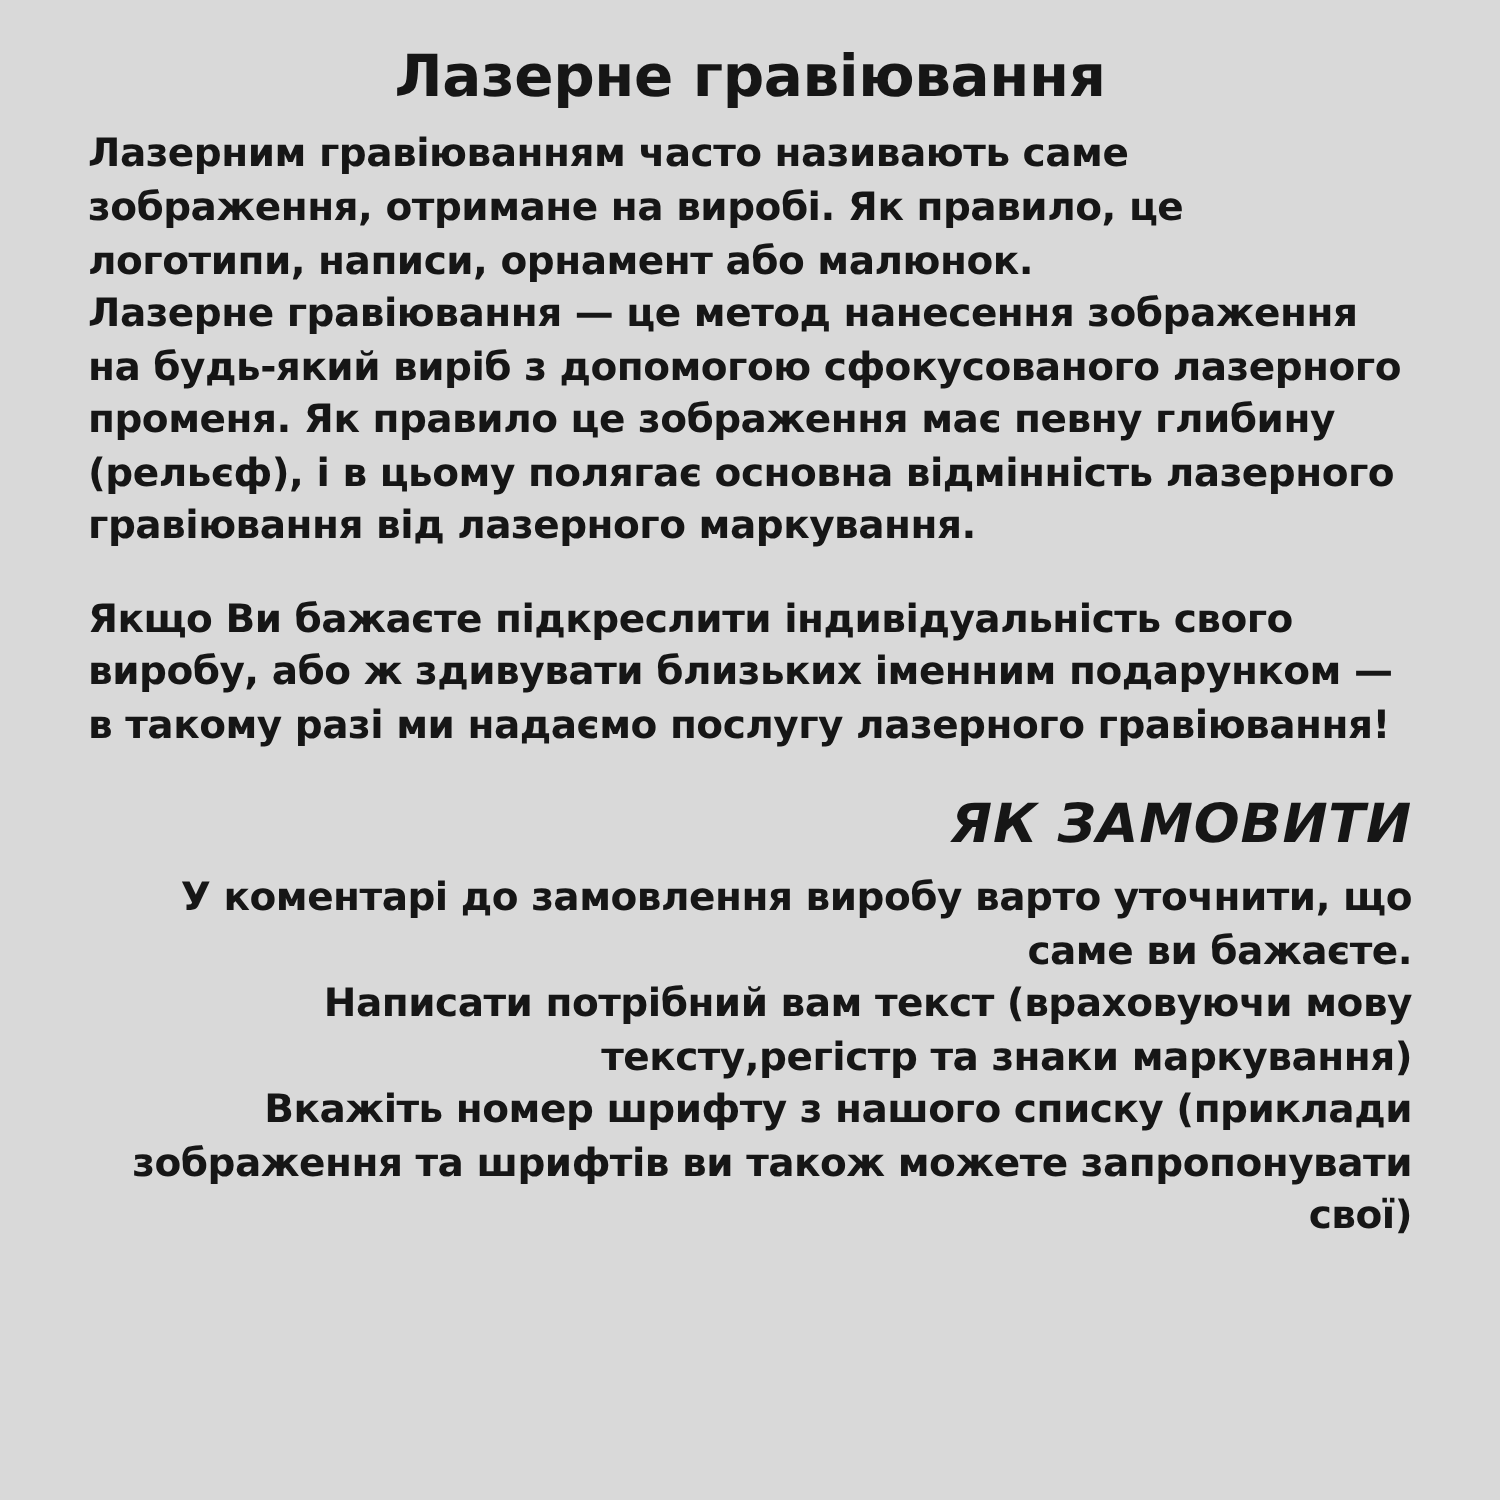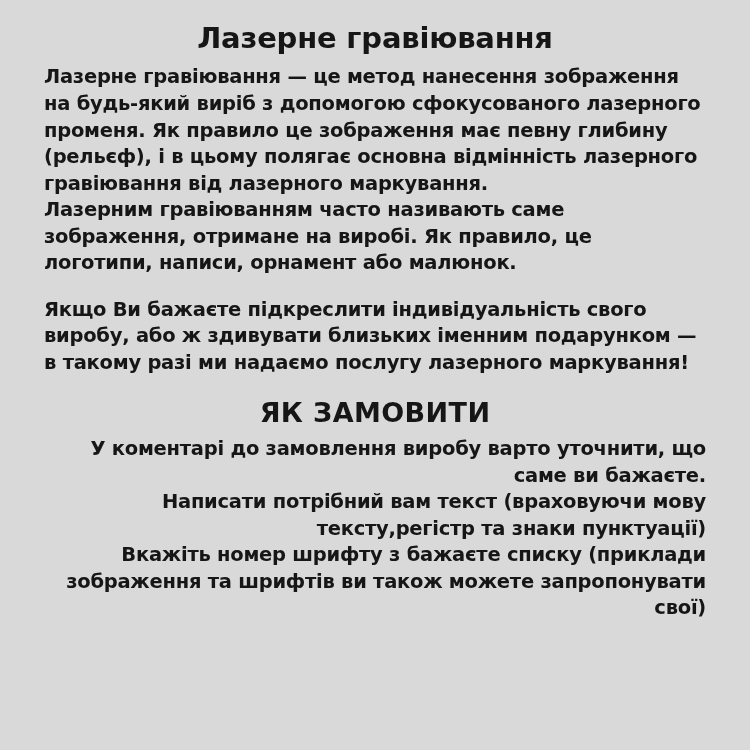--- a/index.html
+++ b/index.html
@@ -23,26 +23,27 @@
   }
   .doc-title {
     text-align: center;
     font-size: 29px;
     font-weight: bold;
     line-height: 1.12;
     margin: 0 0 10px 0;
     letter-spacing: -0.2px;
   }
   .section-title {
-    text-align: center;
+    text-align: right;
     font-size: 27px;
     font-weight: bold;
     line-height: 1.12;
     margin: 22px 0 8px 0;
     letter-spacing: 0.4px;
+    font-style: italic;
   }
   .para {
     font-size: 19.5px;
     font-weight: bold;
     line-height: 1.36;
     margin: 0;
     text-align: left;
     letter-spacing: -0.25px;
   }
   .para + .para {
@@ -56,28 +57,28 @@
     text-align: right;
   }
 </style>
 </head>
 <body>
 
 <div class="page">
 
   <h1 class="doc-title">Лазерне гравіювання</h1>
 
+  <p class="para">Лазерним гравіюванням часто називають саме зображення, отримане на виробі. Як правило, це логотипи, написи, орнамент або малюнок.</p>
   <p class="para">Лазерне гравіювання — це метод нанесення зображення на будь-який виріб з допомогою сфокусованого лазерного променя. Як правило це зображення має певну глибину (рельєф), і в цьому полягає основна відмінність лазерного гравіювання від лазерного маркування.</p>
-  <p class="para">Лазерним гравіюванням часто називають саме зображення, отримане на виробі. Як правило, це логотипи, написи, орнамент або малюнок.</p>
 
   <div class="gap"></div>
 
-  <p class="para">Якщо Ви бажаєте підкреслити індивідуальність свого виробу, або ж здивувати близьких іменним подарунком — в такому разі ми надаємо послугу лазерного маркування!</p>
+  <p class="para">Якщо Ви бажаєте підкреслити індивідуальність свого виробу, або ж здивувати близьких іменним подарунком — в такому разі ми надаємо послугу лазерного гравіювання!</p>
 
   <h2 class="section-title">ЯК ЗАМОВИТИ</h2>
 
   <div class="block-list">
     <p class="para">У коментарі до замовлення виробу варто уточнити, що саме ви бажаєте.</p>
-    <p class="para">Написати потрібний вам текст (враховуючи мову тексту,регістр та знаки пунктуації)</p>
-    <p class="para">Вкажіть номер шрифту з бажаєте списку (приклади зображення та шрифтів ви також можете запропонувати свої)</p>
+    <p class="para">Написати потрібний вам текст (враховуючи мову тексту,регістр та знаки маркування)</p>
+    <p class="para">Вкажіть номер шрифту з нашого списку (приклади зображення та шрифтів ви також можете запропонувати свої)</p>
   </div>
 
 </div>
 
 </body></html>

